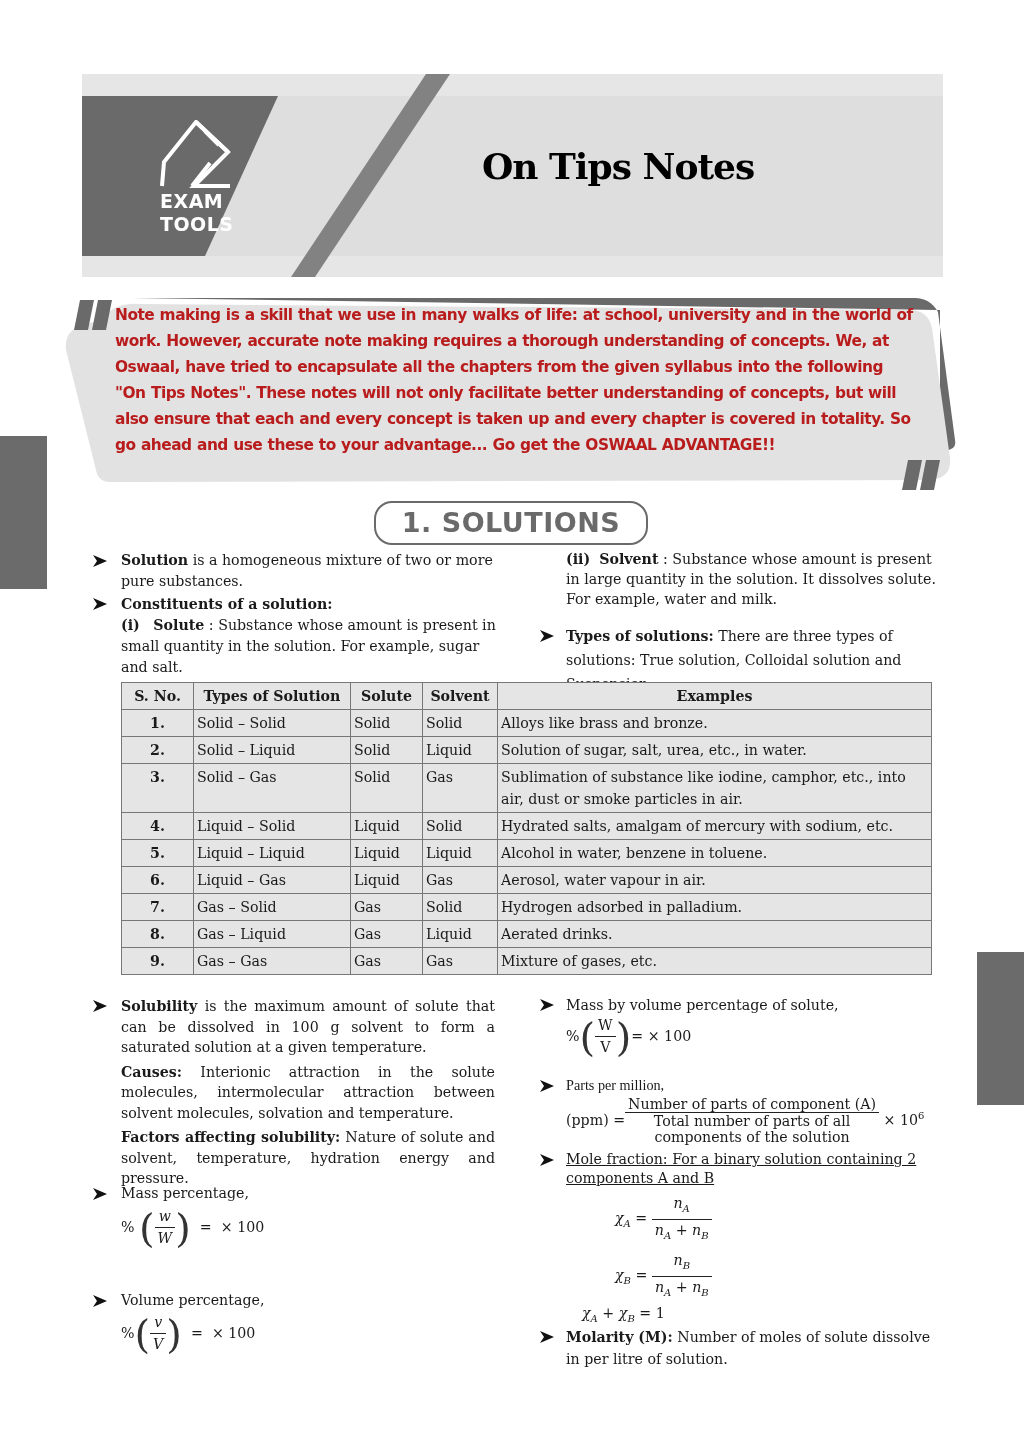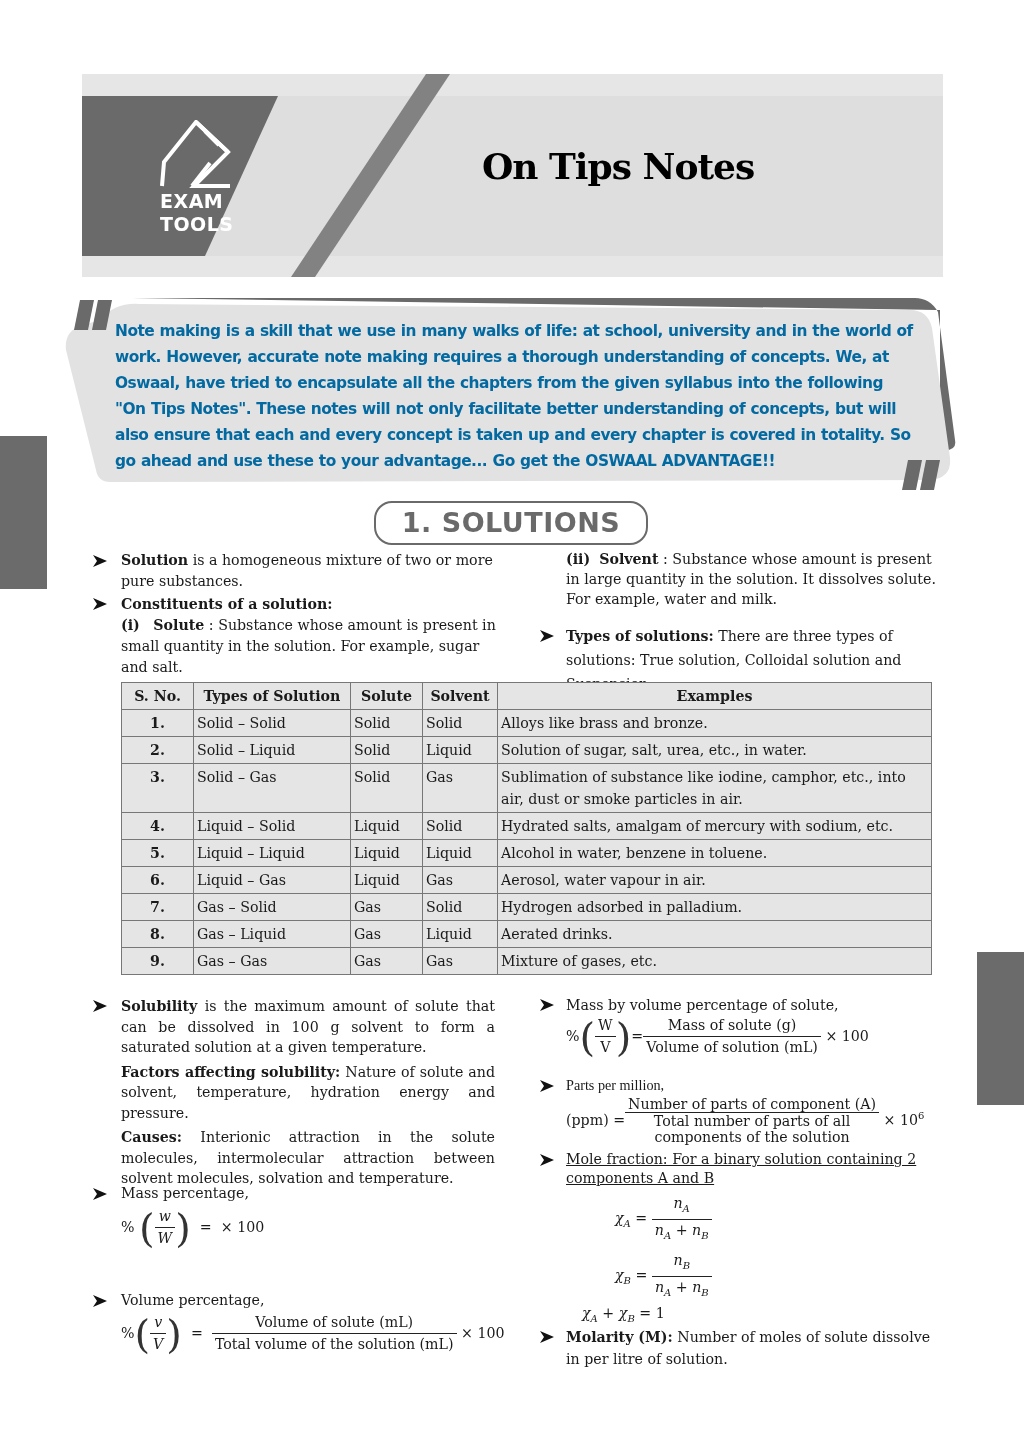--- a/index.html
+++ b/index.html
@@ -9,21 +9,21 @@
   .banner { position: absolute; left: 82px; top: 74px; width: 861px; height: 203px; background: #e6e6e6; }
   .banner-inner { position: absolute; left: 0; top: 22px; width: 861px; height: 160px; background: #dedede; }
   .banner-svg { position: absolute; left: 0; top: 0; }
   .exam-tools { position: absolute; left: 160px; top: 190px; color: #fff; font-family: "DejaVu Sans", sans-serif; font-size: 19px; line-height: 23px; font-weight: normal; letter-spacing: 0.5px; }
   .exam-tools div { font-weight: bold; }
   .pencil-icon { position: absolute; left: 158px; top: 120px; }
   .title { position: absolute; left: 482px; top: 145px; font-family: "DejaVu Serif", serif; font-weight: bold; font-size: 36px; color: #000; letter-spacing: -1px; }
 
   
   .quote-wrap { position: absolute; left: 60px; top: 290px; width: 910px; height: 200px; }
-  .quote-text { position: absolute; left: 115px; top: 318px; width: 800px; font-family: "DejaVu Sans", sans-serif; font-weight: bold; font-size: 15.4px; line-height: 26px; color: #0369a1; letter-spacing: -0.5px; word-spacing: 0.5px; }
+  .quote-text { position: absolute; left: 115px; top: 302px; width: 800px; font-family: "DejaVu Sans", sans-serif; font-weight: bold; font-size: 15.4px; line-height: 26px; color: #b91c1c; letter-spacing: -0.5px; word-spacing: 0.5px; }
 
   
   .side-tab-left { position: absolute; left: 0; top: 436px; width: 47px; height: 153px; background: #6b6b6b; }
   .side-tab-right { position: absolute; left: 977px; top: 952px; width: 47px; height: 153px; background: #6b6b6b; }
 
   
   .section-heading { position: absolute; left: 374px; top: 501px; width: 270px; height: 40px; border: 2px solid #6a6a6a; border-radius: 18px; text-align: center; font-family: "DejaVu Sans", sans-serif; font-weight: bold; font-size: 27px; line-height: 40px; color: #6a6a6a; letter-spacing: 0.5px; }
 
   .txt { position: absolute; font-size: 14.2px; line-height: 21px; color: #1a1a1a; }
   .bullet { position: absolute; font-size: 14px; color: #111; }
@@ -241,52 +241,51 @@
         <td>Mixture of gases, etc.</td>
       </tr>
     </tbody>
 </table>
 
 <svg class="bullet" style="left:93px;top:1000px" width="14" height="12">
     <use href="#arr"></use>
   </svg>
 <div class="txt" style="left:121px;top:996px;width:374px;line-height:20.5px;text-align:justify;">
   <b>Solubility</b><span> is the maximum amount of solute that can be dissolved in 100 g solvent to form a saturated solution at a given temperature.</span>
+  <div style="margin-top:4px"><b>Causes:</b><span> Interionic attraction in the solute molecules, intermolecular attraction between solvent molecules, solvation and temperature.</span></div>
   <div style="margin-top:4px"><b>Factors affecting solubility:</b><span> Nature of solute and solvent, temperature, hydration energy and pressure.</span></div>
-  <div style="margin-top:4px"><b>Causes:</b><span> Interionic attraction in the solute molecules, intermolecular attraction between solvent molecules, solvation and temperature.</span></div>
 </div>
 
 <svg class="bullet" style="left:93px;top:1188px" width="14" height="12">
     <use href="#arr"></use>
   </svg>
 <div class="txt" style="left:121px;top:1183px;">Mass percentage,</div>
 <div class="formula" style="left:121px;top:1206px;">
   <span>%</span>
   <span class="paren">(</span><span class="frac ital"><span class="num">w</span><span class="den">W</span></span><span class="paren">)</span>
   <span>&nbsp;=&nbsp;</span>
   <span>× 100</span>
 </div>
 
 <svg class="bullet" style="left:93px;top:1295px" width="14" height="12">
     <use href="#arr"></use>
   </svg>
 <div class="txt" style="left:121px;top:1290px;">Volume percentage,</div>
 <div class="formula" style="left:121px;top:1312px;">
   <span>%</span><span class="paren">(</span><span class="frac ital"><span class="num">v</span><span class="den">V</span></span><span class="paren">)</span>
   <span>&nbsp;=&nbsp;</span>
-  <span class="frac"><span class="num">Volume of solute (mL)</span><span class="den">Total volume of the solution (mL)</span></span>
   <span>× 100</span>
 </div>
 
 <svg class="bullet" style="left:540px;top:999px" width="14" height="12">
     <use href="#arr"></use>
   </svg>
 <div class="txt" style="left:566px;top:995px;">Mass by volume percentage of solute,</div>
 <div class="formula" style="left:566px;top:1015px;">
-  <span>%</span><span class="paren">(</span><span class="frac"><span class="num">W</span><span class="den">V</span></span><span class="paren">)</span>=<span class="frac"><span class="num">Mass of solute (g)</span><span class="den">Volume of solution (mL)</span></span>
+  <span>%</span><span class="paren">(</span><span class="frac"><span class="num">W</span><span class="den">V</span></span><span class="paren">)</span>=
   <span>× 100</span>
 </div>
 
 <svg class="bullet" style="left:540px;top:1080px" width="14" height="12">
     <use href="#arr"></use>
   </svg>
 <div class="txt" style="left:566px;top:1075px;font-family:Liberation Serif, serif;">Parts per million,</div>
 <div class="formula" style="left:566px;top:1096px;line-height:16px;">
   <span>(ppm) =</span><span class="frac"><span class="num">Number of parts of component (A)</span><span class="den"><span>Total number of parts of all</span><br><span>components of the solution</span></span></span>
   <span>× 10</span><sup>6</sup>

